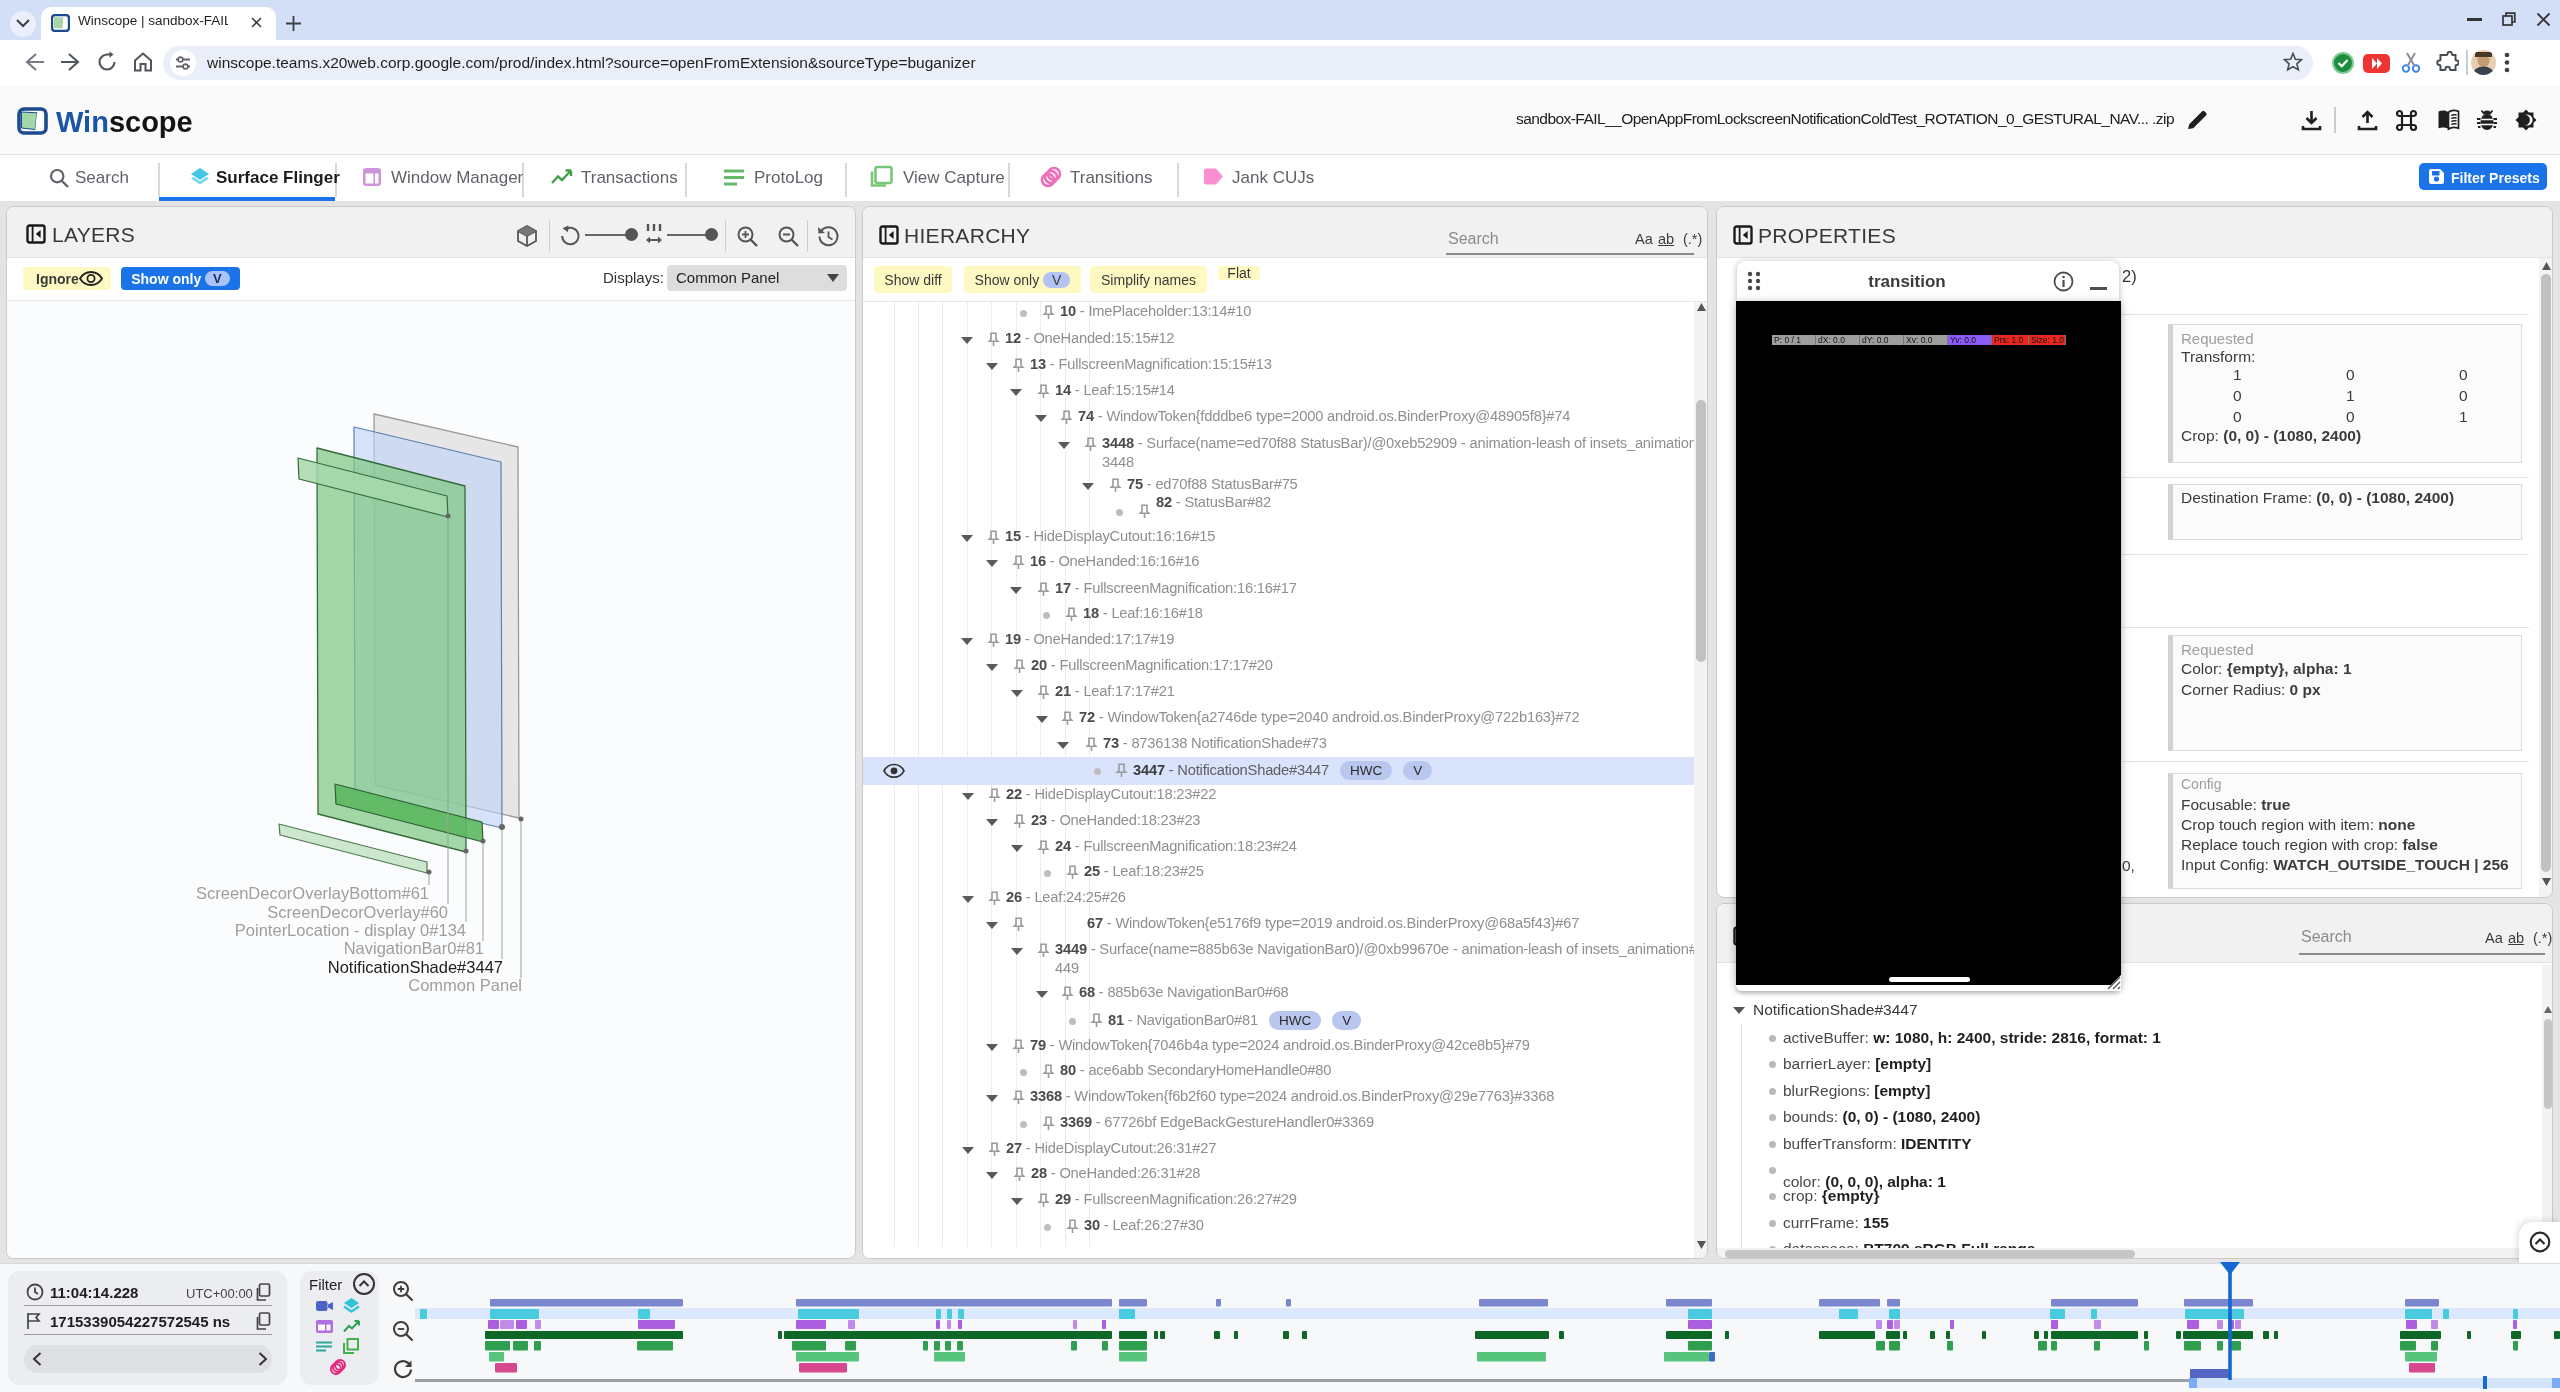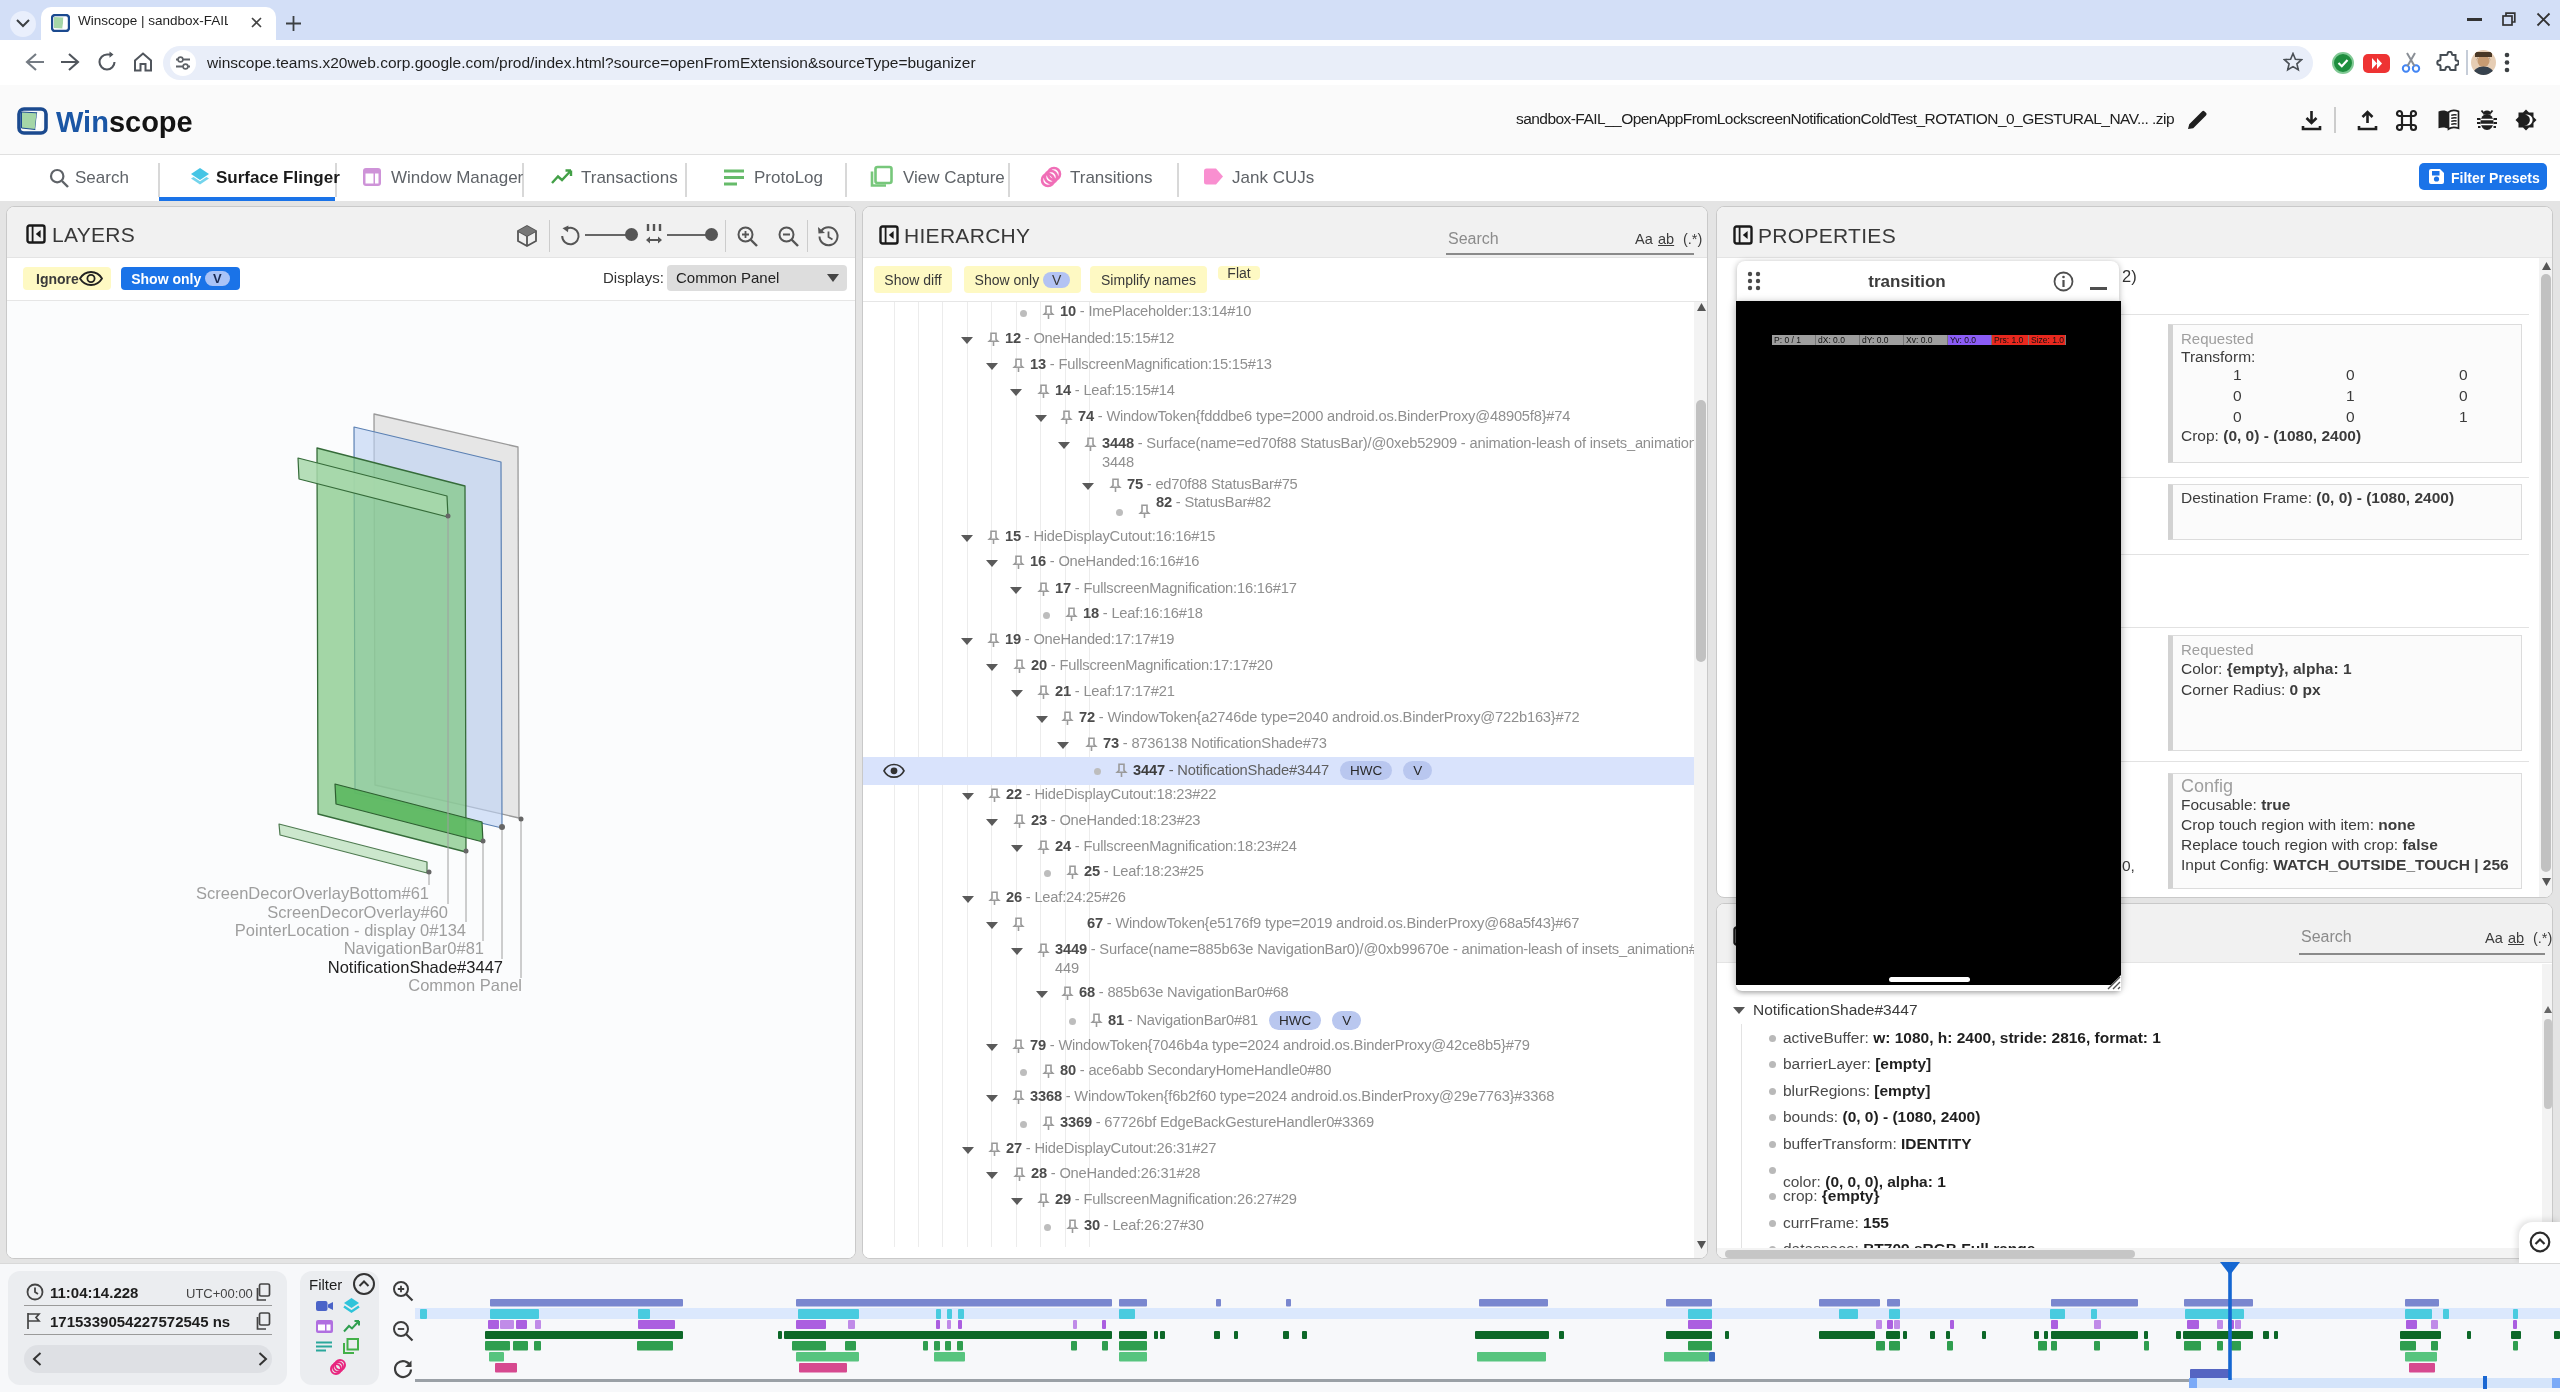--- a/index.html
+++ b/index.html
@@ -697,21 +697,21 @@
 <div class="ab" style="left:629px;top:180px;font-size:15.5px;color:#3c3c3c;">1</div>
 <div class="ab" style="left:742px;top:180px;font-size:15.5px;color:#3c3c3c;">0</div>
 <div class="ab" style="left:516px;top:201px;font-size:15.5px;color:#3c3c3c;">0</div>
 <div class="ab" style="left:629px;top:201px;font-size:15.5px;color:#3c3c3c;">0</div>
 <div class="ab" style="left:742px;top:201px;font-size:15.5px;color:#3c3c3c;">1</div>
 <div class="ab" style="left:464px;top:220px;font-size:15.5px;color:#3c3c3c;">Crop: <b>(0, 0) - (1080, 2400)</b></div>
 <div class="ab" style="left:464px;top:282px;font-size:15.5px;color:#3c3c3c;">Destination Frame: <b>(0, 0) - (1080, 2400)</b></div>
 <div class="ab" style="left:464px;top:434px;font-size:15px;color:#9e9e9e;">Requested</div>
 <div class="ab" style="left:464px;top:453px;font-size:15.5px;color:#3c3c3c;">Color: <b>{empty}, alpha: 1</b></div>
 <div class="ab" style="left:464px;top:474px;font-size:15.5px;color:#3c3c3c;">Corner Radius: <b>0 px</b></div>
-<div class="ab" style="left:464px;top:569px;font-size:18px;color:#9e9e9e;">Config</div>
+<div class="ab" style="left:464px;top:569px;font-size:14px;color:#9e9e9e;">Config</div>
 <div class="ab" style="left:464px;top:589px;font-size:15.5px;color:#3c3c3c;">Focusable: <b>true</b></div>
 <div class="ab" style="left:464px;top:609px;font-size:15.5px;color:#3c3c3c;">Crop touch region with item: <b>none</b></div>
 <div class="ab" style="left:464px;top:629px;font-size:15.5px;color:#3c3c3c;">Replace touch region with crop: <b>false</b></div>
 <div class="ab" style="left:464px;top:649px;font-size:15.5px;color:#3c3c3c;">Input Config: <b>WATCH_OUTSIDE_TOUCH | 256</b></div>
 <div class="ab" style="left:405px;top:650px;font-size:15.5px;color:#3c3c3c;">0,</div>
 <div class="ab" style="left:822px;top:51px;width:14px;height:640px;background:#f3f3f3;"></div>
 <svg class="ab" style="left:825px;top:55px" width="9" height="8">
       <path d="M4.5 0 L9 8 L0 8 Z" fill="#555"></path>
     </svg>
 <div class="ab" style="left:824px;top:67px;width:10px;height:598px;background:#c1c1c1;border-radius:5px;"></div>

